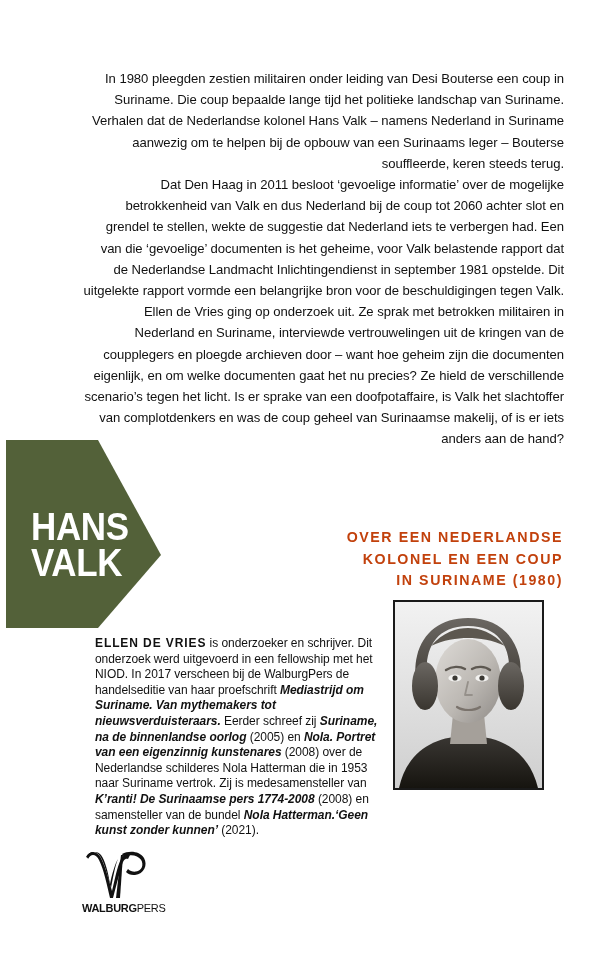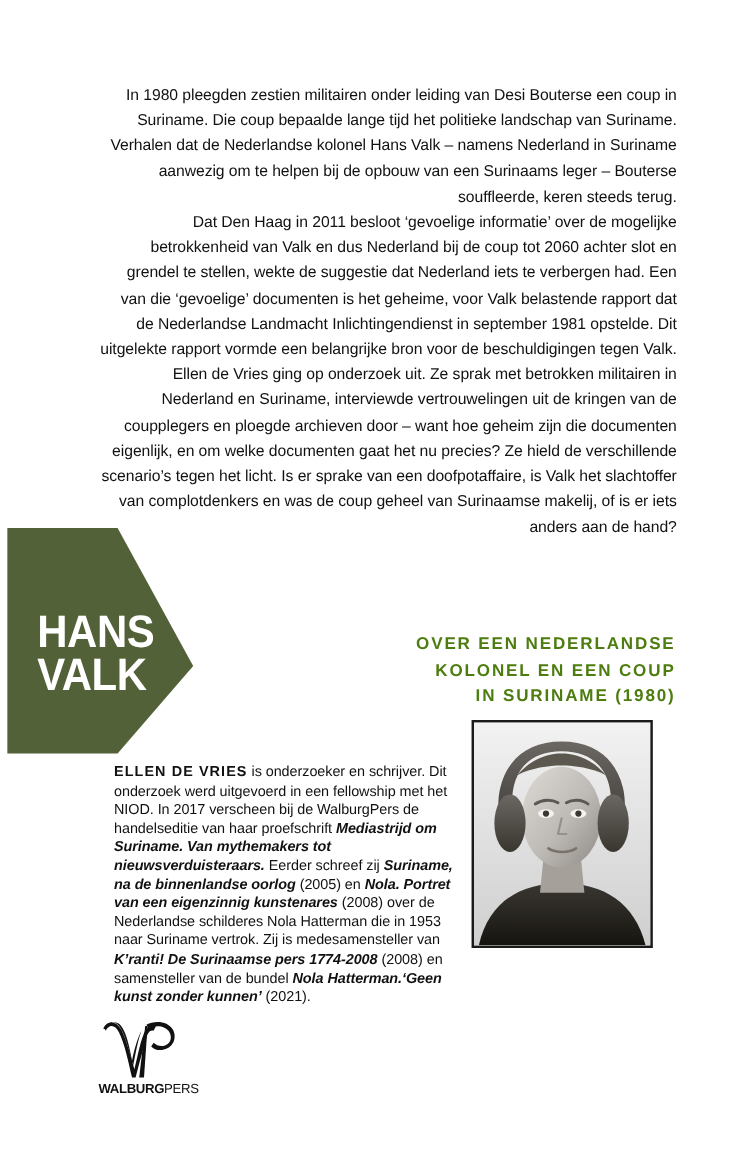--- a/index.html
+++ b/index.html
@@ -64,21 +64,21 @@
     transform-origin: left top;
     white-space: pre-line;
     text-align: left;
   }
 
   .subtitle {
     position: absolute;
     left: 150px;
     top: 527px;
     width: 413px;
-    color: #4d7c0f;
+    color: #c2410c;
     font-size: 14.2px;
     line-height: 21.5px;
     font-weight: bold;
     letter-spacing: 1.55px;
     text-align: right;
     white-space: pre-line;
   }
 
   
   .author-photo {

